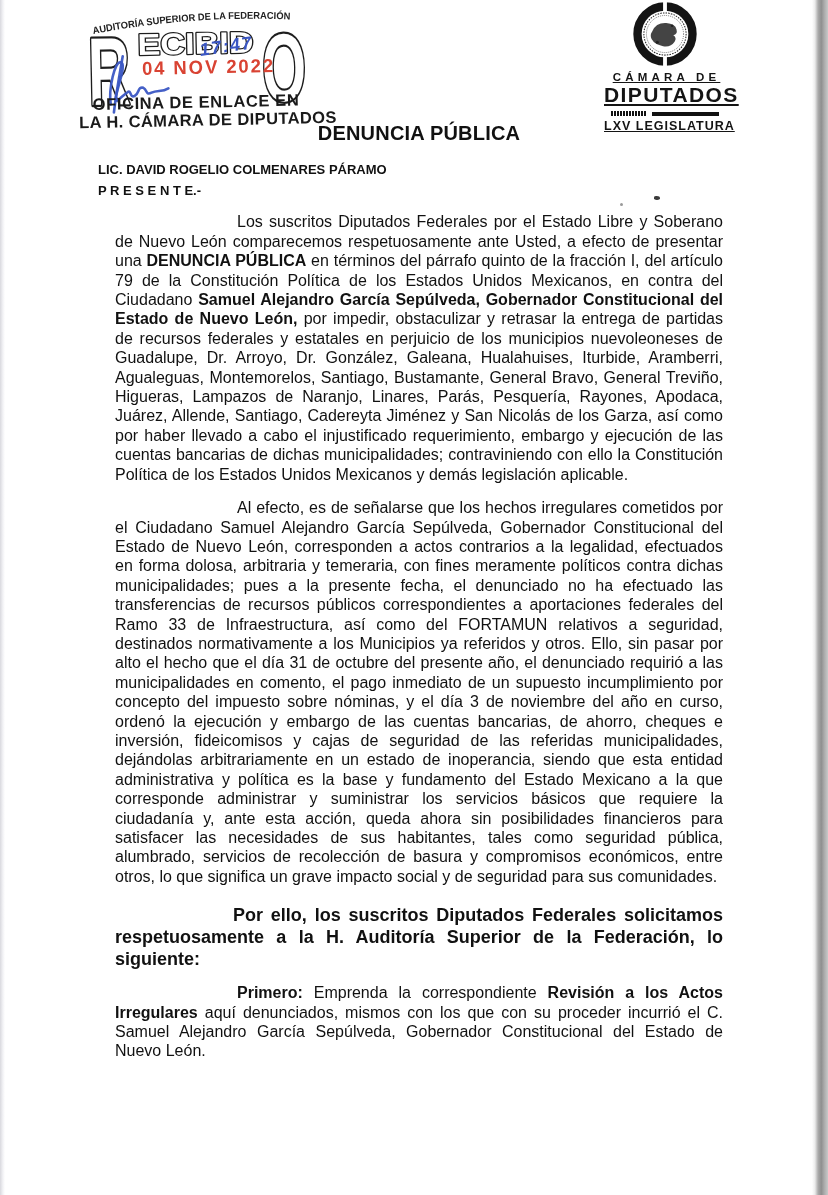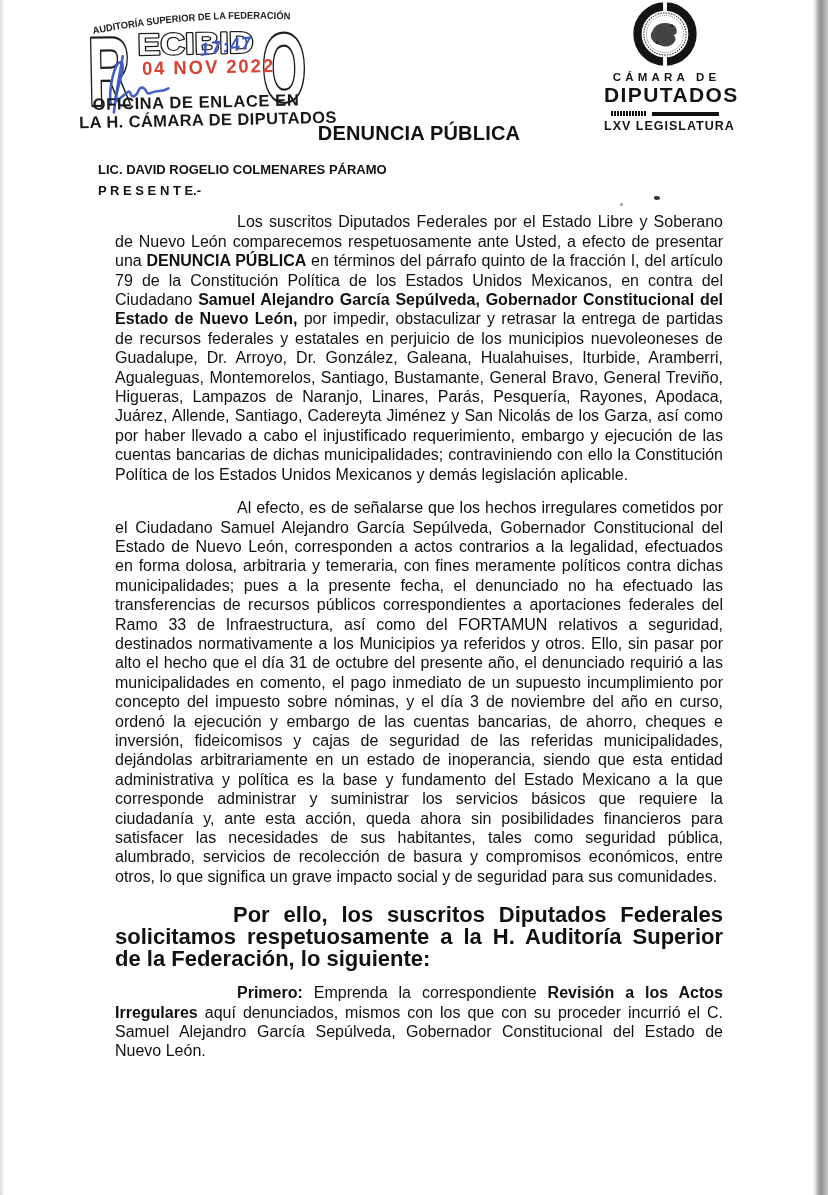--- a/index.html
+++ b/index.html
@@ -25,39 +25,39 @@
   .stamp-time{position:absolute;left:124px;top:32px;font-style:italic;font-size:18px;
          letter-spacing:1.5px;transform:rotate(-7deg);font-weight:bold;}
   .stamp-sign{position:absolute;left:24px;top:46px;width:80px;height:64px;overflow:visible;}
   .stamp-sign path{fill:none;stroke-width:2.6px;stroke-linecap:round;opacity:.95;}
   .stamp-office1{position:absolute;left:16px;top:88px;font-weight:bold;font-size:16.5px;
          letter-spacing:.6px;white-space:nowrap;color:#1a1a1a;}
   .stamp-office2{position:absolute;left:2px;top:106px;font-weight:bold;font-size:16.5px;
          letter-spacing:.4px;white-space:nowrap;color:#1a1a1a;}
 
   
-  .logo{position:absolute;left:604px;top:2px;width:122px;text-align:center;color:#141414;}
+  .logo{position:absolute;left:604px;top:2px;width:122px;text-align:center;color:#141414;text-decoration:underline;}
   .seal{width:64px;height:64px;display:block;margin:0 auto 5px;}
   .logo-line1{font-weight:bold;font-size:11.5px;letter-spacing:4.2px;white-space:nowrap;margin-left:3px;}
   .logo-line2{font-weight:bold;font-size:21px;letter-spacing:1.4px;white-space:nowrap;}
   .logo-divider{display:flex;align-items:center;gap:5px;margin:4px 7px 3px;}
   .logo-divider .bar-a{height:5px;flex:0 0 36px;
         background:repeating-linear-gradient(90deg,#111 0 2px,#fff 2px 3px);}
   .logo-divider .bar-b{height:4px;flex:1;background:#111;}
   .logo-line3{font-weight:bold;font-size:12.5px;letter-spacing:1px;white-space:nowrap;}
 
   
   .content{position:absolute;left:98px;top:124px;width:642px;
         font-size:16px;line-height:19.4px;}
   .title{font-size:20px;font-weight:bold;text-align:center;margin:0 0 17px;letter-spacing:.2px;}
   .addressee{font-weight:bold;font-size:13px;line-height:20.5px;margin:0 0 11px;}
   .para{margin:0 17px 14px;text-align:justify;text-indent:122px;}
   .para b{font-weight:bold;}
   .p2{margin-bottom:18px;}
-  .petition{font-weight:bold;font-size:22px;line-height:22px;margin-bottom:13px;text-indent:118px;}
+  .petition{font-weight:bold;font-size:18px;line-height:22px;margin-bottom:13px;text-indent:118px;}
   .p4{margin-bottom:18px;}
 
   .speck{position:absolute;}
   .s1{left:620px;top:203px;width:3px;height:3px;background:#9a9a9a;border-radius:50%;}
   .s2{left:654px;top:196px;width:6px;height:4px;background:#3c3c3c;border-radius:40% 60% 50% 50%;}
 </style>
 </head>
 <body>
 
 <div class="page">

